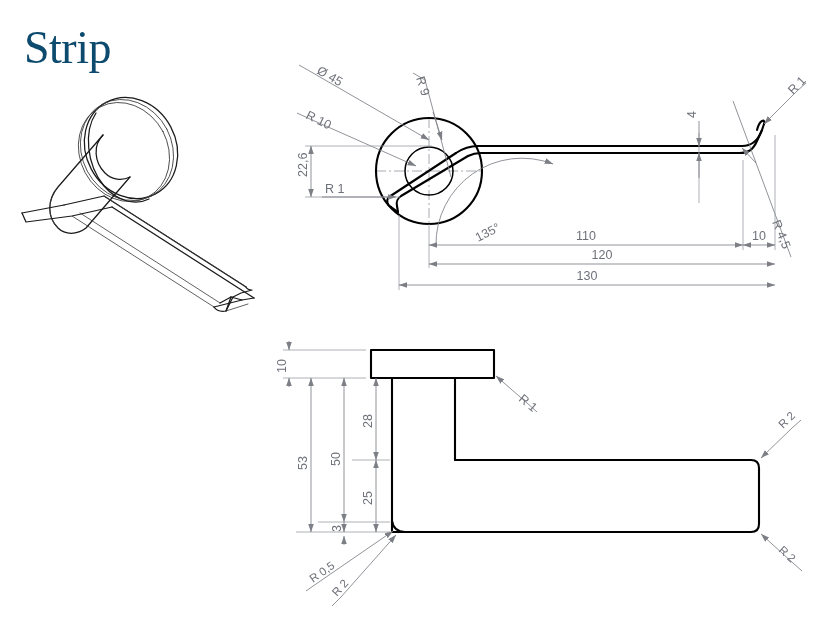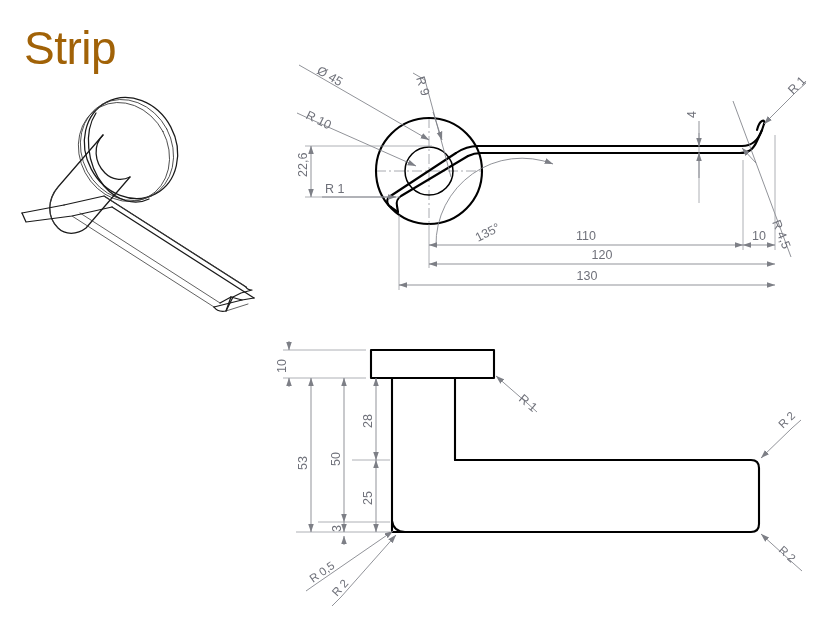--- a/index.html
+++ b/index.html
@@ -4,22 +4,22 @@
 <style>
   html,body{margin:0;padding:0;background:#ffffff;}
   body{
     width:818px;height:618px;overflow:hidden;position:relative;
     font-family:"Liberation Sans", sans-serif;
     -webkit-font-smoothing:antialiased;
   }
   #sheet{position:absolute;inset:0;width:818px;height:618px;}
   .title{
     position:absolute;left:24px;top:22px;
-    font-family:Liberation Sans, sans-serif;
-    font-size:46px;line-height:52px;color:#a16207;
+    font-family:Liberation Serif, serif;
+    font-size:46px;line-height:52px;color:#0c4a6e;
     letter-spacing:-0.5px;font-weight:400;
     user-select:none;
   }
   svg{display:block;}
   text{font-family:"Liberation Sans", sans-serif;}
 </style>
 </head>
 <body>
 
 <div class="title">Strip</div>

